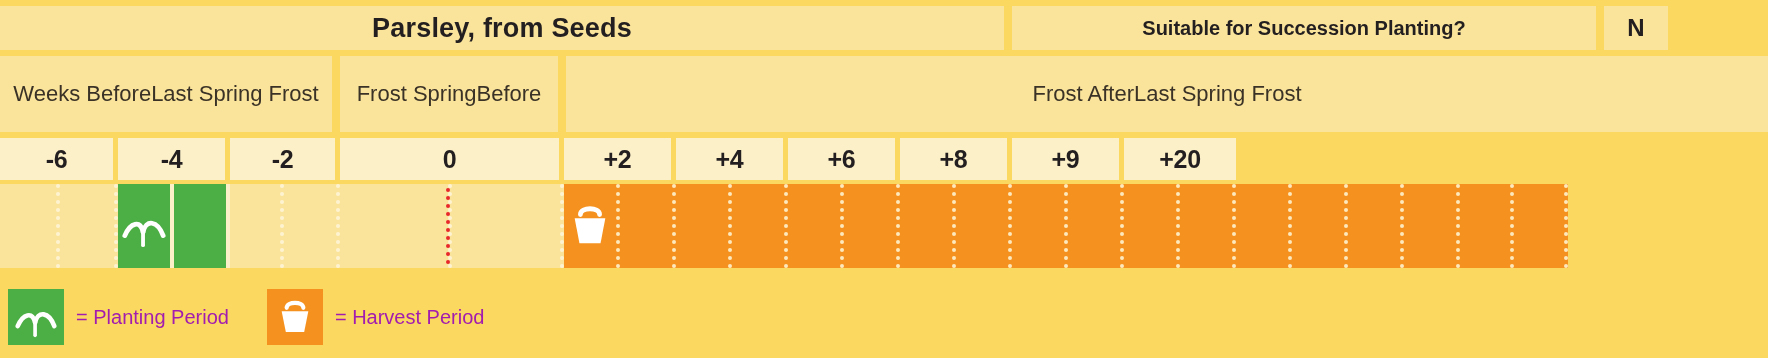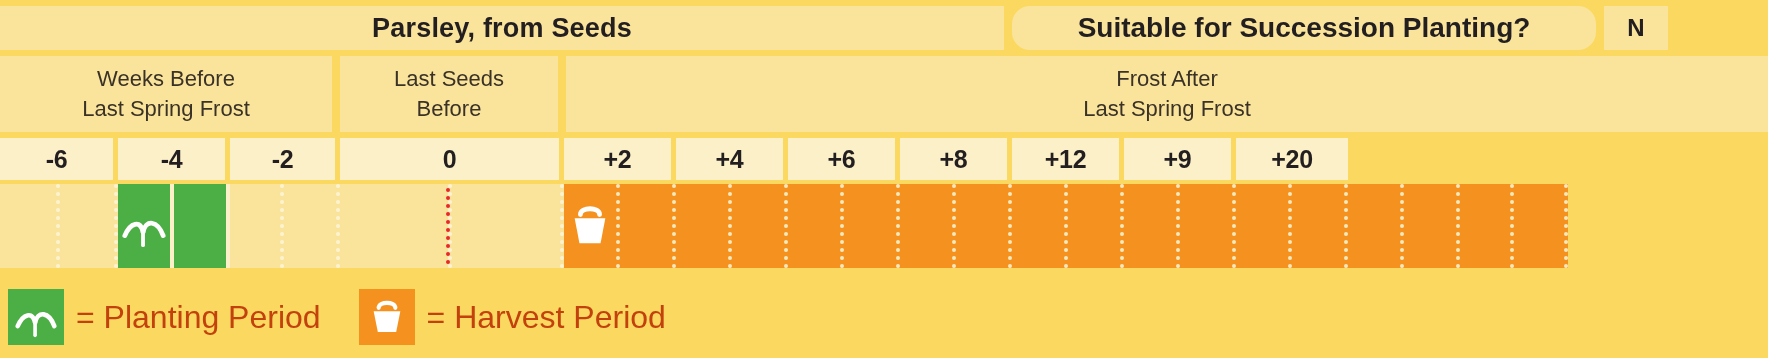--- a/index.html
+++ b/index.html
@@ -25,35 +25,35 @@
     display: flex; align-items: center; justify-content: center;
   }
   .title-main {
     width: 1004px; height: 44px;
     font-weight: bold; font-size: 27px; color: #231F20;
     letter-spacing: .2px;
   }
   .title-gap { width: 8px; height: 44px; background: #FBD860; }
   .title-succ {
     width: 584px; height: 44px;
-    font-weight: bold; font-size: 28px; color: #231F20; border-radius: 18px;
+    font-weight: bold; font-size: 20px; color: #231F20;
   }
   .title-ans {
     width: 64px; height: 44px;
     font-weight: bold; font-size: 24px; color: #231F20;
   }
 
   
   .sect-row {
     position: absolute; left: 0; top: 56px; height: 76px; width: 1768px;
     display: flex;
   }
   .sect {
     background: #FAE49B;
-    display: flex; flex-direction: column;
+    display: flex; flex-direction: row;
     align-items: center; justify-content: center;
     font-size: 22px; color: #3A3226; line-height: 1.38;
     text-align: center;
   }
   .sect-before { width: 332px; }
   .sect-at     { width: 218px; }
   .sect-after  { width: 1202px; }
   .sect-gap    { width: 8px; background: #FBD860; }
 
   
@@ -104,21 +104,21 @@
     background: #FBD860;
   }
   .swatch {
     width: 56px; height: 56px;
     display: flex; align-items: center; justify-content: center;
     flex: 0 0 auto;
   }
   .swatch.green  { background: #4CAF45; }
   .swatch.orange { background: #F5911E; }
   .legend-text {
-    font-size: 32px; color: #c2410c;
+    font-size: 20px; color: #a21caf;
     margin-left: 12px; margin-right: 38px;
     white-space: nowrap;
   }
 </style>
 </head>
 <body>
 
 <div class="sheet">
 
   <div class="title-row">
@@ -129,40 +129,39 @@
     <div class="cell-pale title-ans">N</div>
   </div>
 
   <div class="sect-row">
     <div class="sect sect-before">
       <span>Weeks Before</span>
       <span>Last Spring Frost</span>
     </div>
     <div class="sect-gap"></div>
     <div class="sect sect-at">
-      <span>Last Seeds</span>
+      <span>Frost Spring</span>
       <span>Before</span>
     </div>
     <div class="sect-gap"></div>
     <div class="sect sect-after">
       <span>Frost After</span>
       <span>Last Spring Frost</span>
     </div>
   </div>
 
   <div class="weeks-row">
     <div class="wk" style="width:118px">-6</div>
     <div class="wk" style="width:112px">-4</div>
     <div class="wk" style="width:110px">-2</div>
     <div class="wk" style="width:224px">0</div>
     <div class="wk" style="width:112px">+2</div>
     <div class="wk" style="width:112px">+4</div>
     <div class="wk" style="width:112px">+6</div>
     <div class="wk" style="width:112px">+8</div>
-    <div class="wk" style="width:112px">+12</div>
     <div class="wk" style="width:112px">+9</div>
     <div class="wk" style="width:112px">+20</div>
   </div>
 
   <div class="bar-row">
     <div class="slot" style="width:60px"></div>
     <div class="slot" style="width:58px"></div>
     <div class="slot plant" style="width:56px">
       <svg class="glyph" viewBox="0 0 48 48">
         <path d="M4 34 C10 20 20 18 23 30" fill="none" stroke="#FFFFFF" stroke-width="5" stroke-linecap="round"></path>

